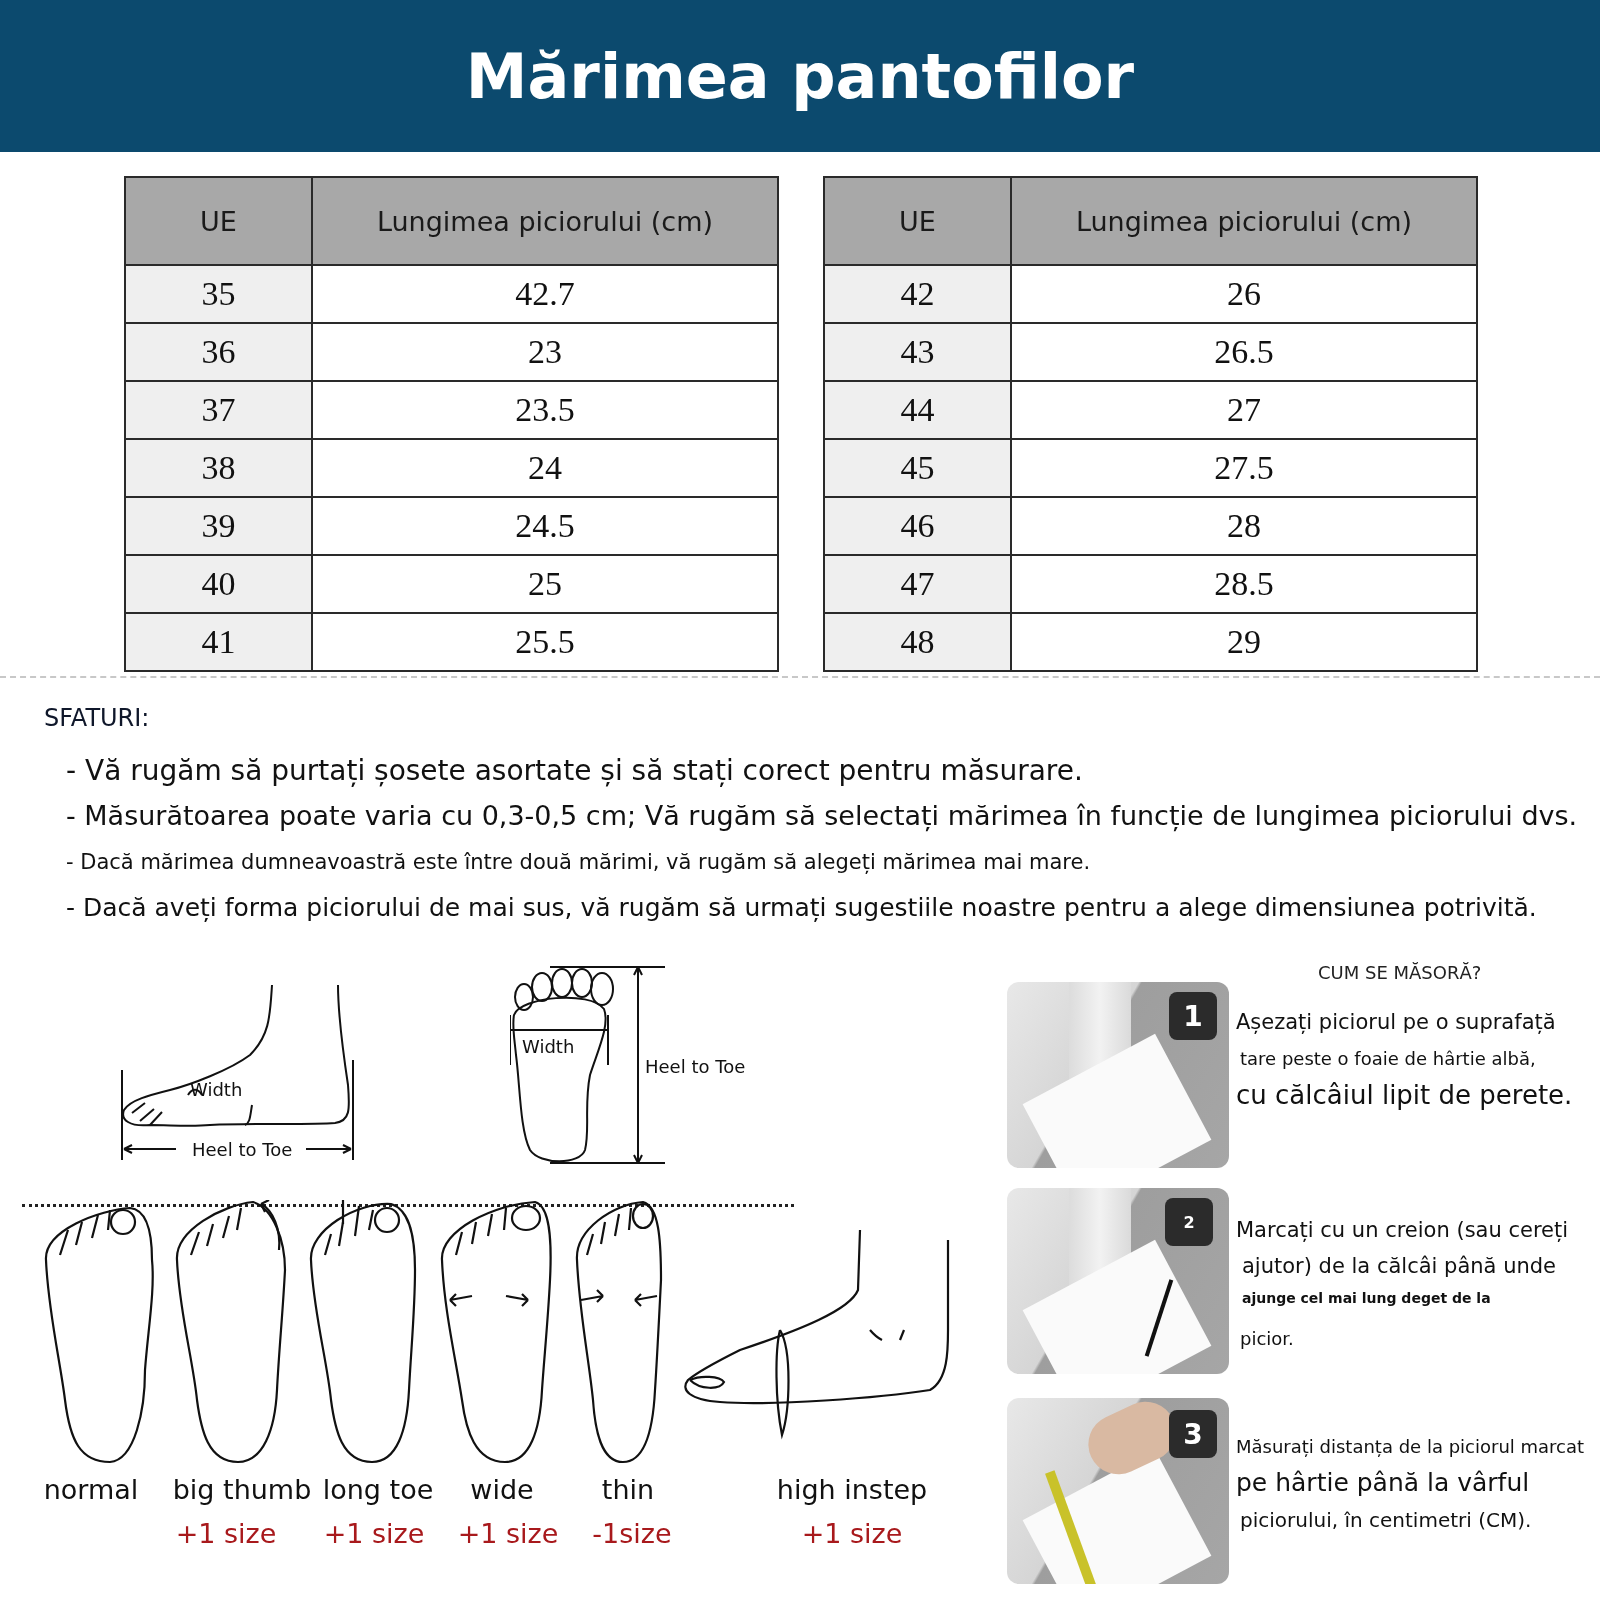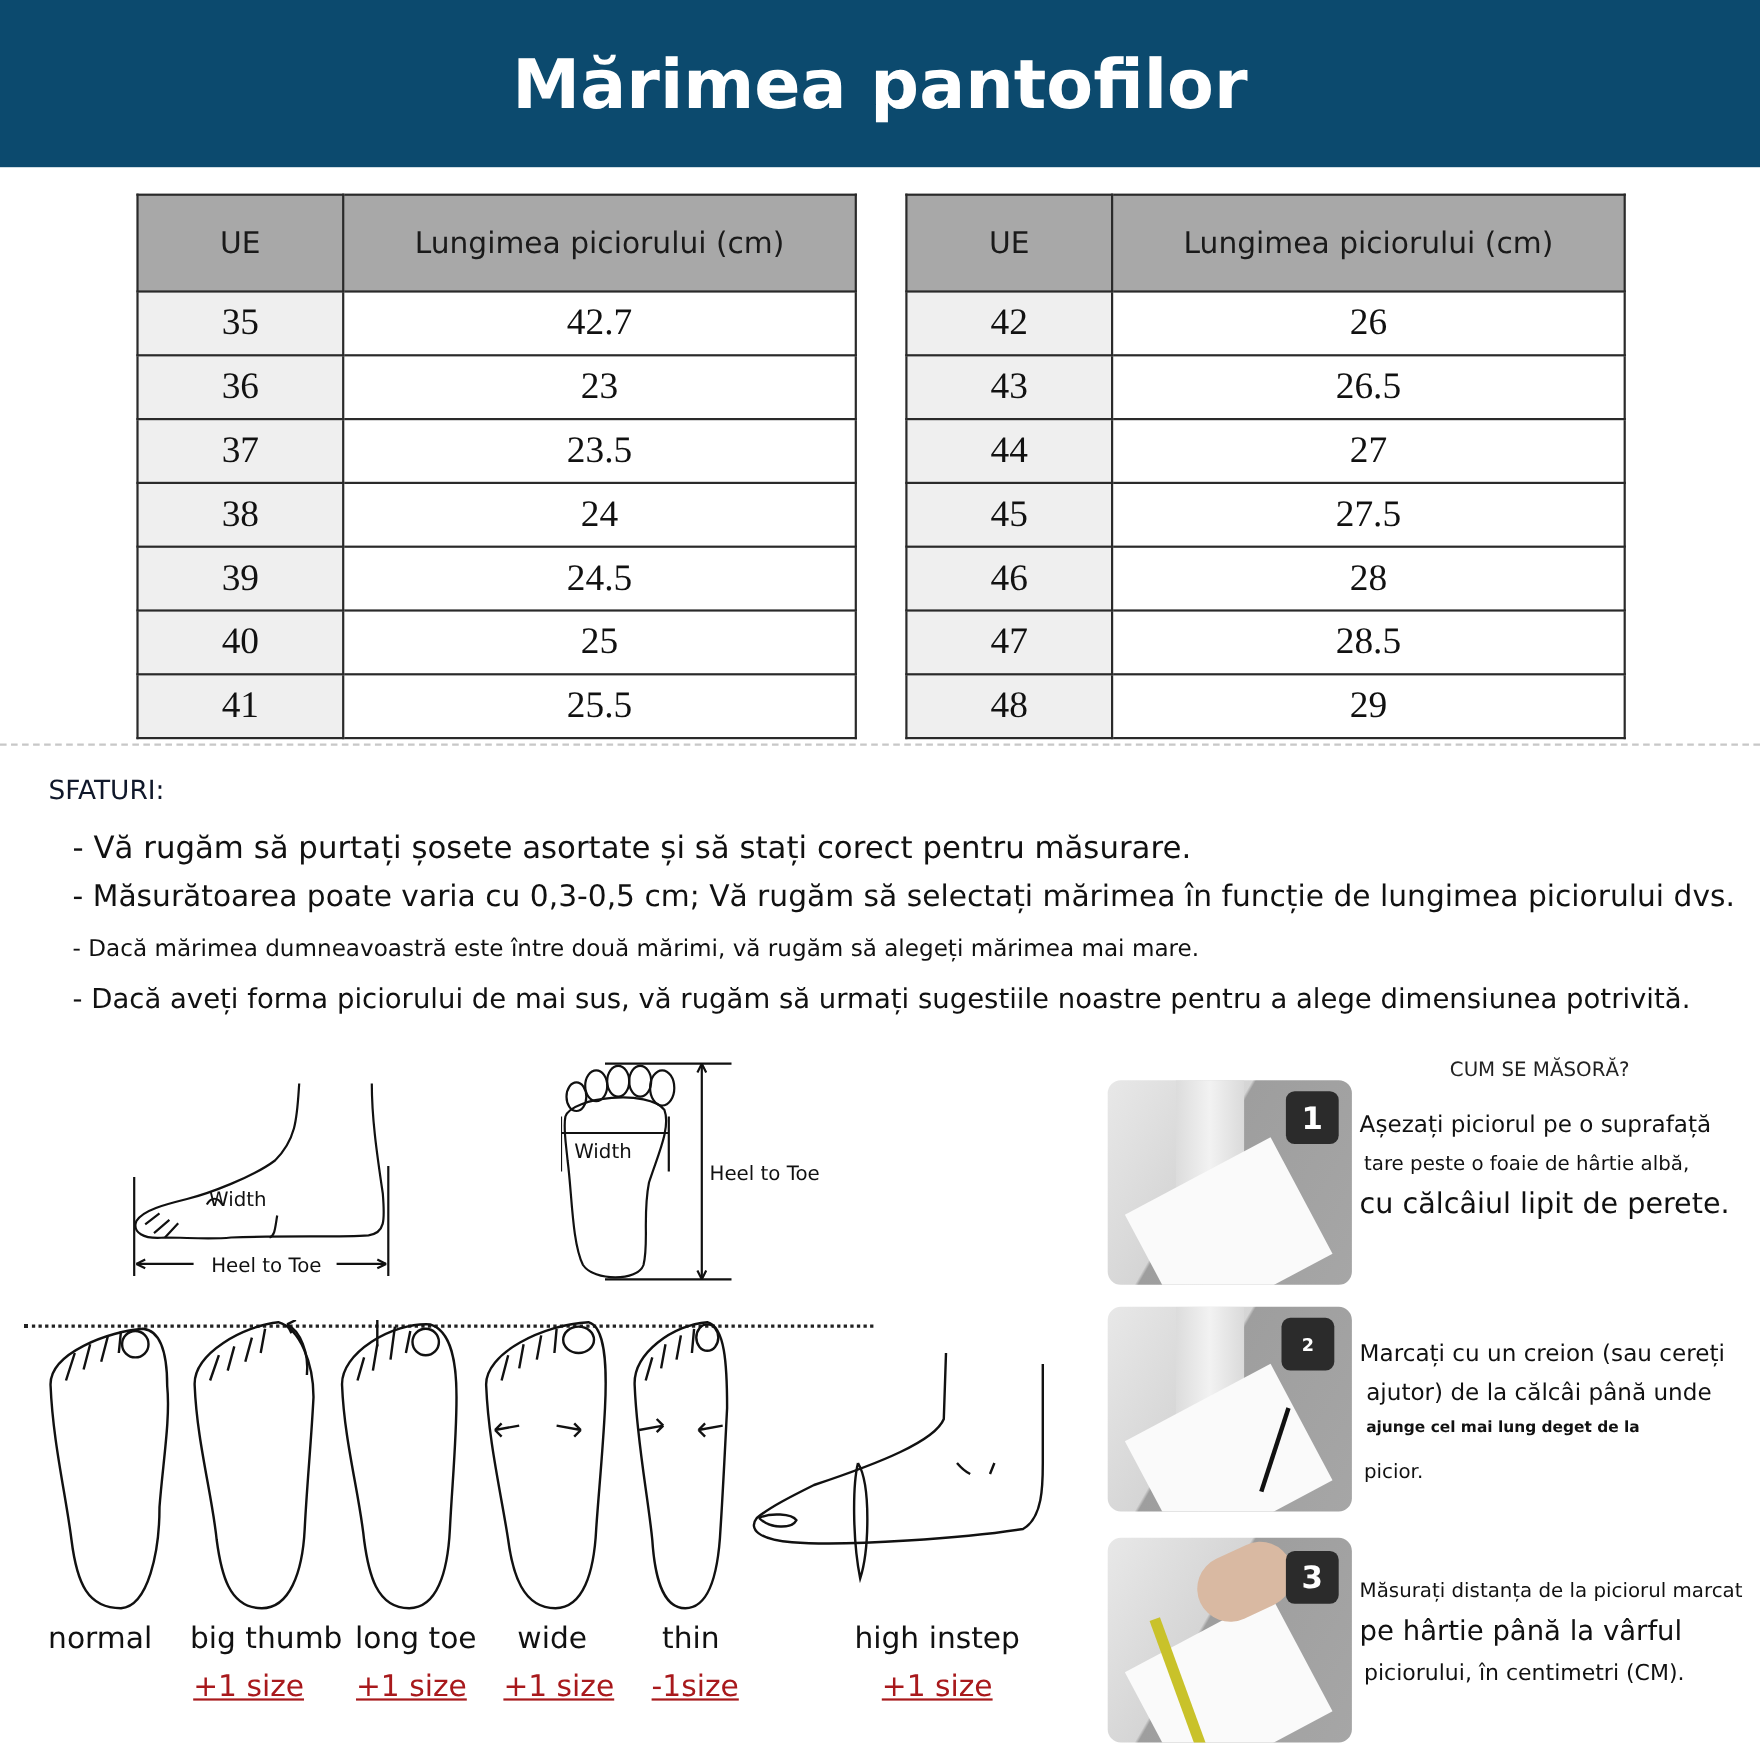--- a/index.html
+++ b/index.html
@@ -52,21 +52,21 @@
   .diagram { position: absolute; }
   .diagram svg { display: block; }
   .diagram-label { font-family: "DejaVu Sans", sans-serif; }
 
   .foot-type-label {
     position: absolute; top: 1474px; font-size: 27px; color: #111; text-align: center;
     font-family: "DejaVu Sans", sans-serif; transform: translateX(-50%); white-space: nowrap;
   }
   .foot-type-adj {
     position: absolute; top: 1518px; font-size: 27px; color: #a8191c; text-align: center;
-    font-family: "DejaVu Sans", sans-serif; transform: translateX(-50%); white-space: nowrap; text-decoration: underline;
+    font-family: "DejaVu Sans", sans-serif; transform: translateX(-50%); white-space: nowrap;
   }
 
   .how-title {
     position: absolute; left: 1318px; top: 962px; font-size: 18px; color: #222;
     font-family: "DejaVu Sans", sans-serif;
   }
   .step-photo {
     position: absolute; left: 1007px; width: 222px; border-radius: 12px; overflow: hidden;
     background: linear-gradient(120deg, #e8e8e8 0%, #d5d5d5 40%, #9e9e9e 41%, #a6a6a6 100%);
   }

